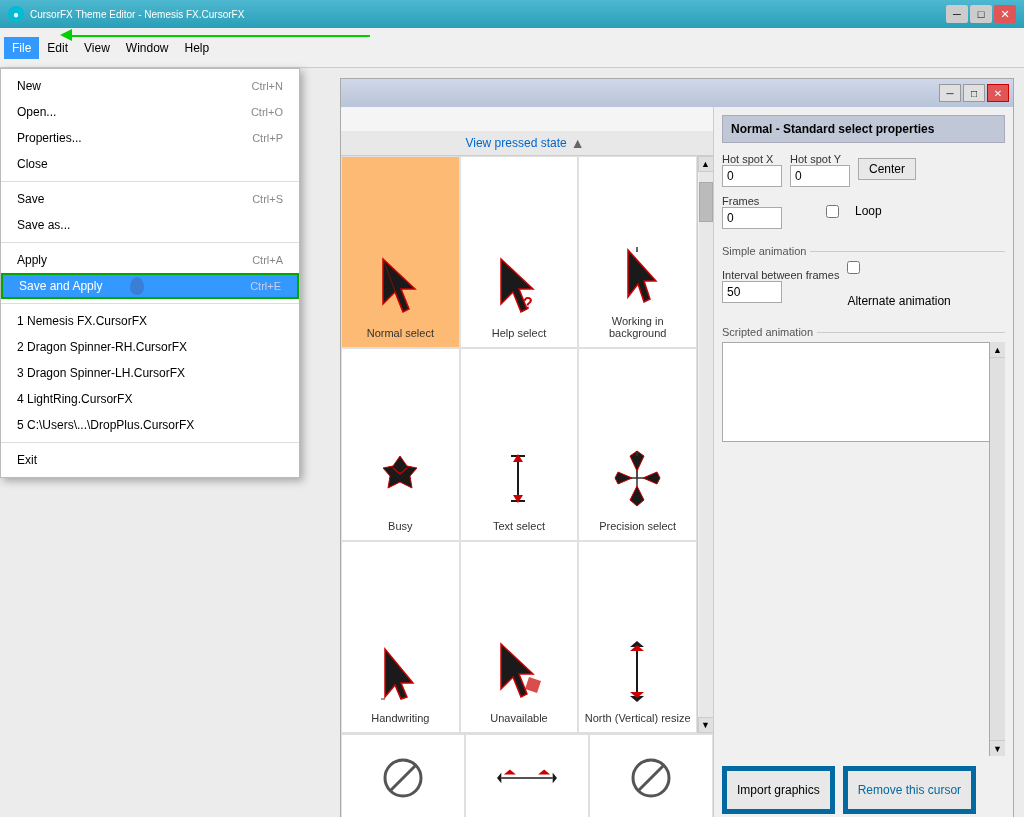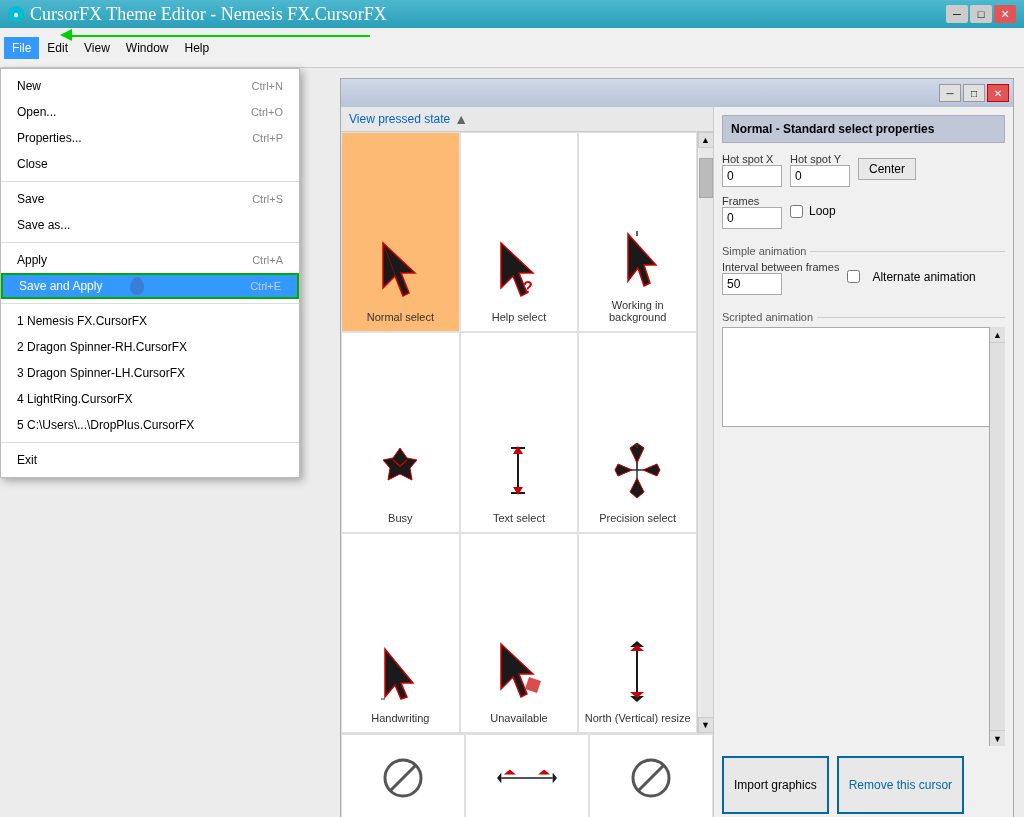--- a/index.html
+++ b/index.html
@@ -26,24 +26,23 @@
       background: #00bcd4;
       border-radius: 50%;
       display: flex;
       align-items: center;
       justify-content: center;
       font-size: 10px;
       color: white;
     }
     .title-bar-text {
       color: white;
-      font-size: 18px;
+      font-size: 10px;
       font-weight: normal;
       flex: 1;
-      font-family: Liberation Serif, serif;
     }
     .title-bar-controls {
       display: flex;
       gap: 2px;
     }
     .title-btn {
       width: 22px;
       height: 18px;
       border: none;
       cursor: pointer;
@@ -197,22 +196,23 @@
     .main-window-body {
       display: flex;
       flex: 1;
       overflow: hidden;
     }
     .cursor-grid-header {
       background: #e8e8e8;
       padding: 4px 8px;
       display: flex;
       align-items: center;
-      justify-content: flex-start;
+      justify-content: center;
       border-bottom: 1px solid #ccc;
+      margin-top: 24px;
     }
     .view-pressed-link {
       color: #0066cc;
       cursor: pointer;
       font-size: 12px;
       text-decoration: none;
     }
     .scroll-arrow {
       cursor: pointer;
       font-size: 14px;
@@ -320,22 +320,22 @@
       resize: none;
       font-size: 11px;
       margin-bottom: 10px;
     }
     .props-bottom-buttons {
       display: flex;
       gap: 8px;
       margin-top: auto;
     }
     .bottom-btn {
-      padding: 20px 10px;
-      border: 2px solid #0369a1;
+      padding: 12px 10px;
+      border: 5px solid #0369a1;
       background: #e8e8e8;
       cursor: pointer;
       font-size: 12px;
     }
     .bottom-btn.disabled {
       color: #0369a1;
       cursor: default;
     }
 
     
@@ -653,36 +653,36 @@
           <div style="display:flex; align-items:flex-end; padding-bottom:2px;">
             <button class="props-button">Center</button>
           </div>
         </div>
 
         <div class="props-row">
           <div>
             <div class="props-label">Frames</div>
             <input class="props-input" type="text" value="0" style="">
           </div>
-          <div style="display:flex; align-items:flex-end; gap:6px; padding-bottom:2px;">
+          <div style="display:flex; align-items:flex-end; gap:16px; padding-bottom:2px;margin-left:36px;">
             <input type="checkbox" id="loop-cb" style="">
             <label for="loop-cb">Loop</label>
           </div>
         </div>
 
         <div class="props-section-title">
           <span>Simple animation</span>
         </div>
 
         <div class="props-row">
           <div>
             <div class="props-label">Interval between frames</div>
             <input class="props-input" type="text" value="50" style="">
           </div>
-          <div style="display:flex; align-items:flex-start; gap:12px; padding-bottom:2px;">
+          <div style="display:flex; align-items:flex-start; gap:20px; padding-bottom:2px;flex-direction:column;">
             <input type="checkbox" id="alt-cb" style="">
             <label for="alt-cb">Alternate animation</label>
           </div>
         </div>
 
         <div class="props-section-title">
           <span>Scripted animation</span>
         </div>
         <div style="position:relative; flex:1; min-height:100px; margin-bottom:10px;">
           <textarea class="scripted-textarea" style=""></textarea>

